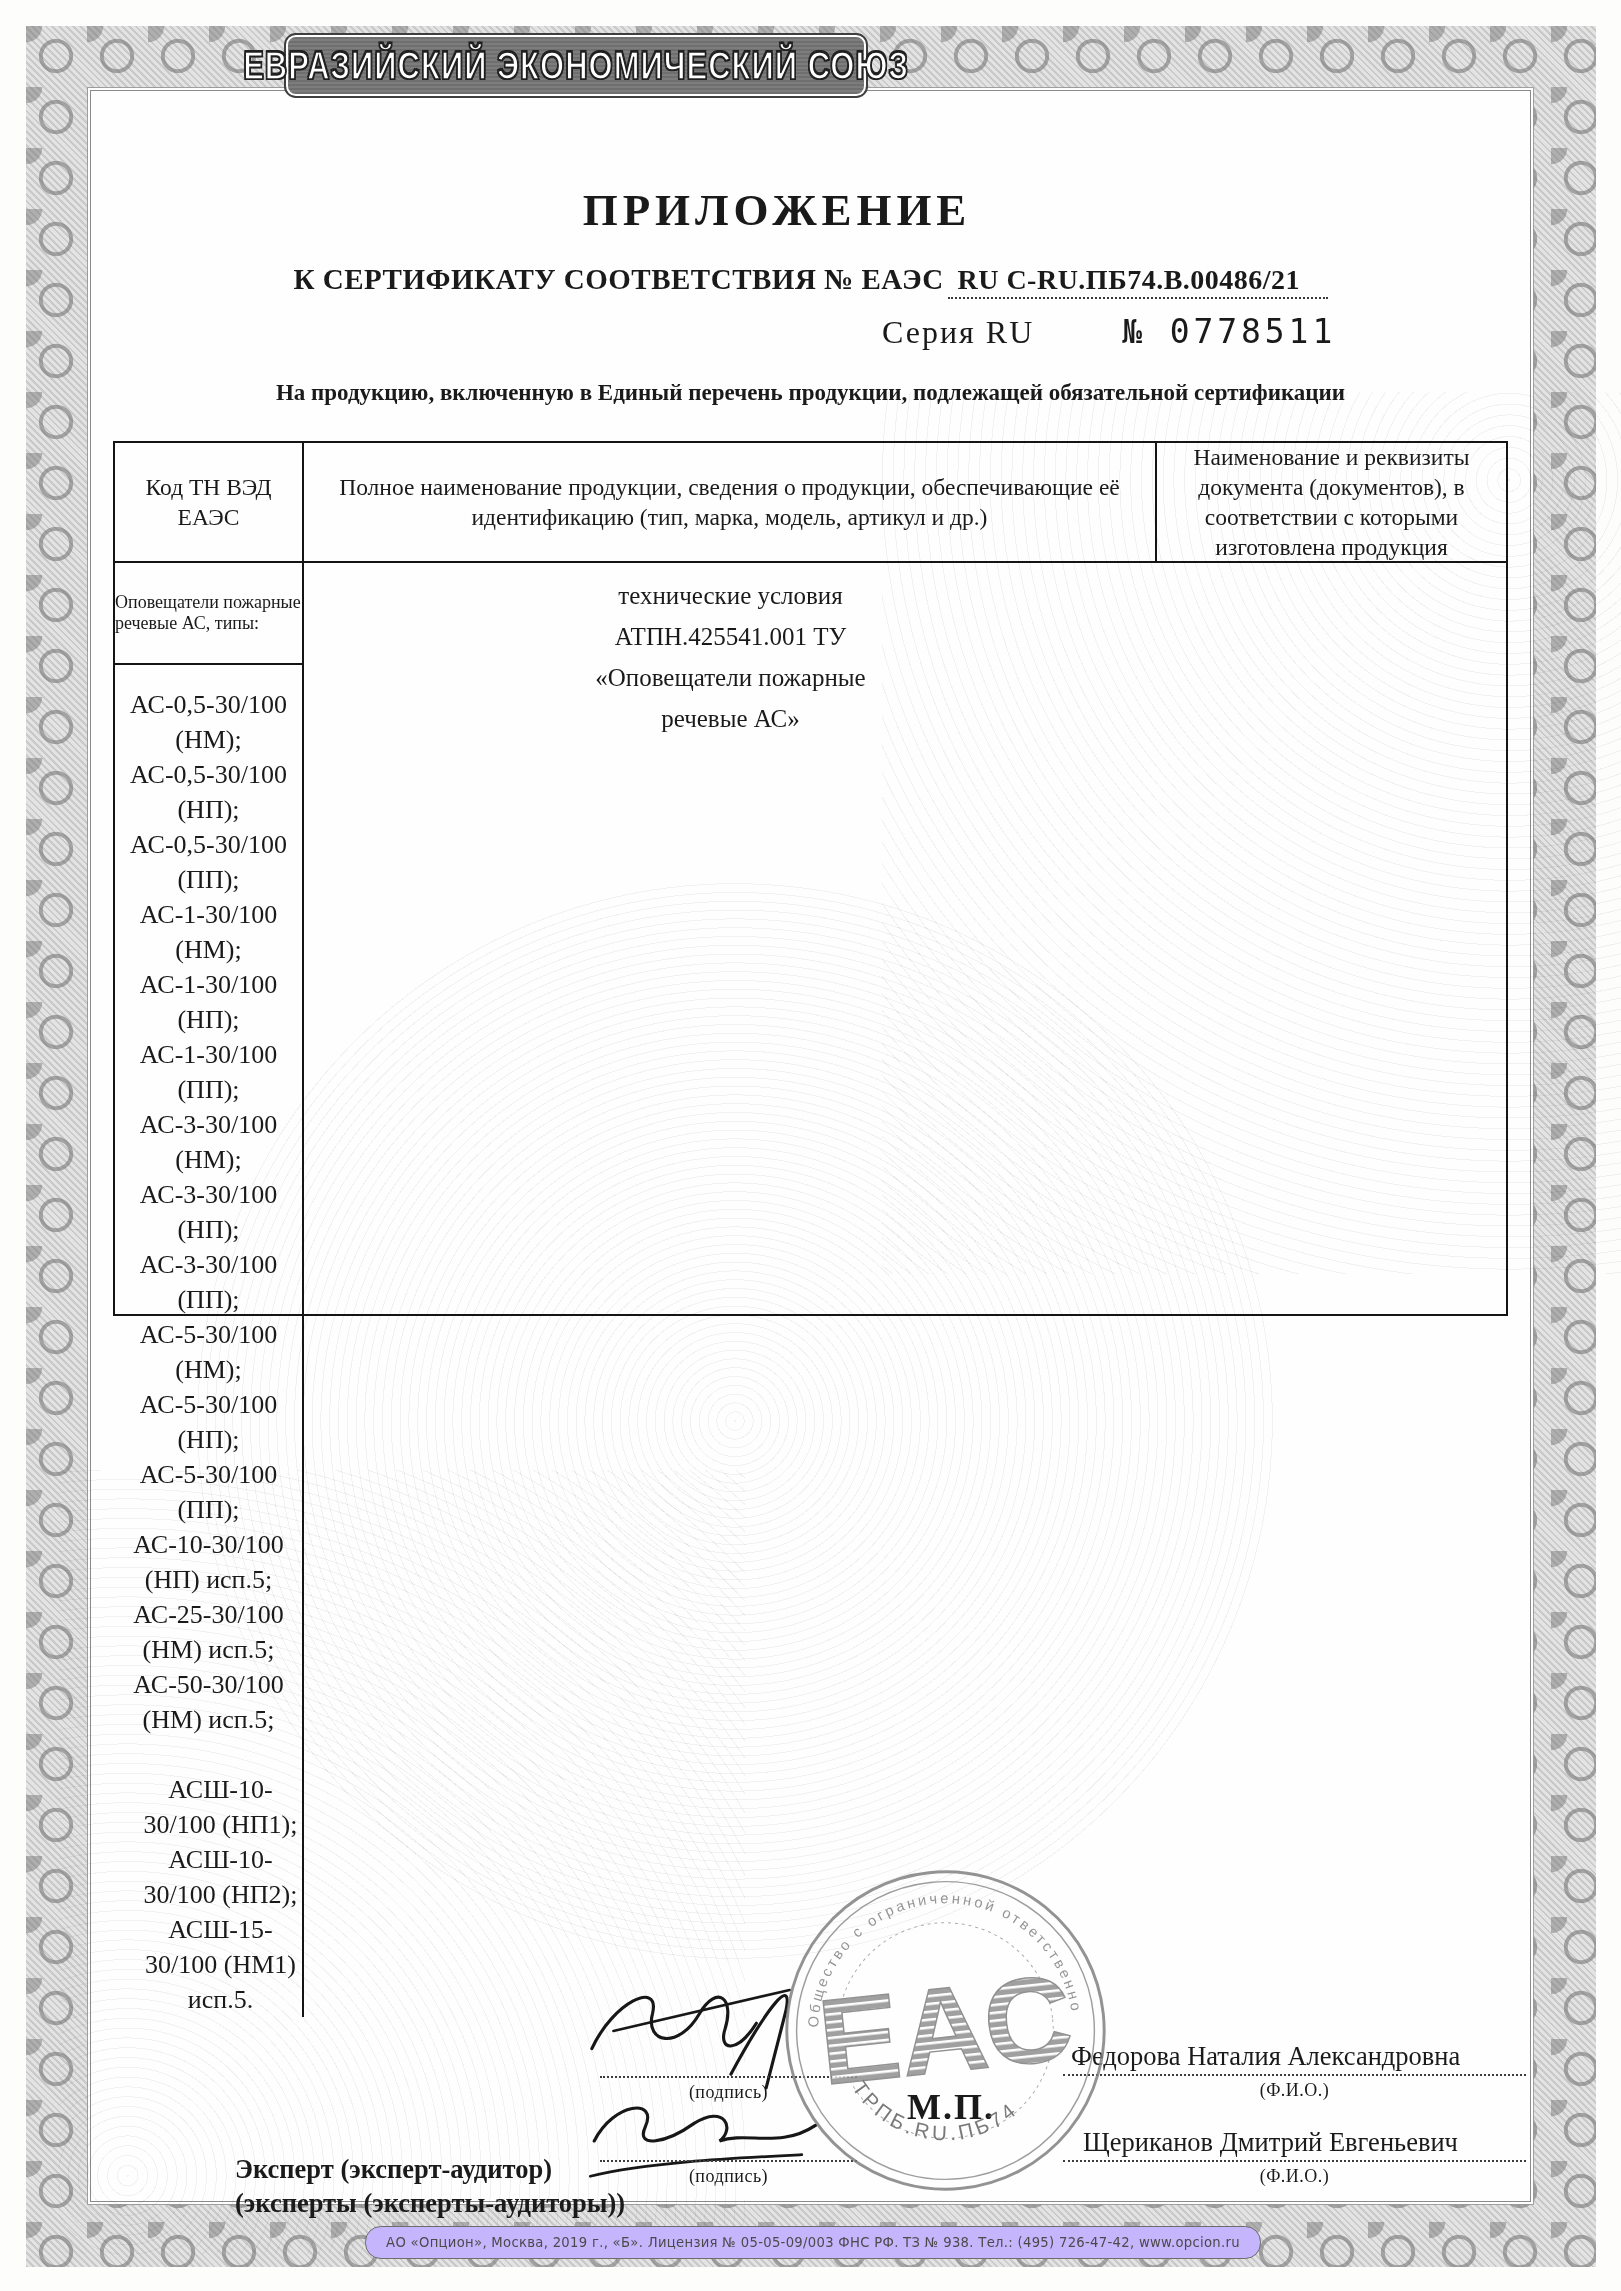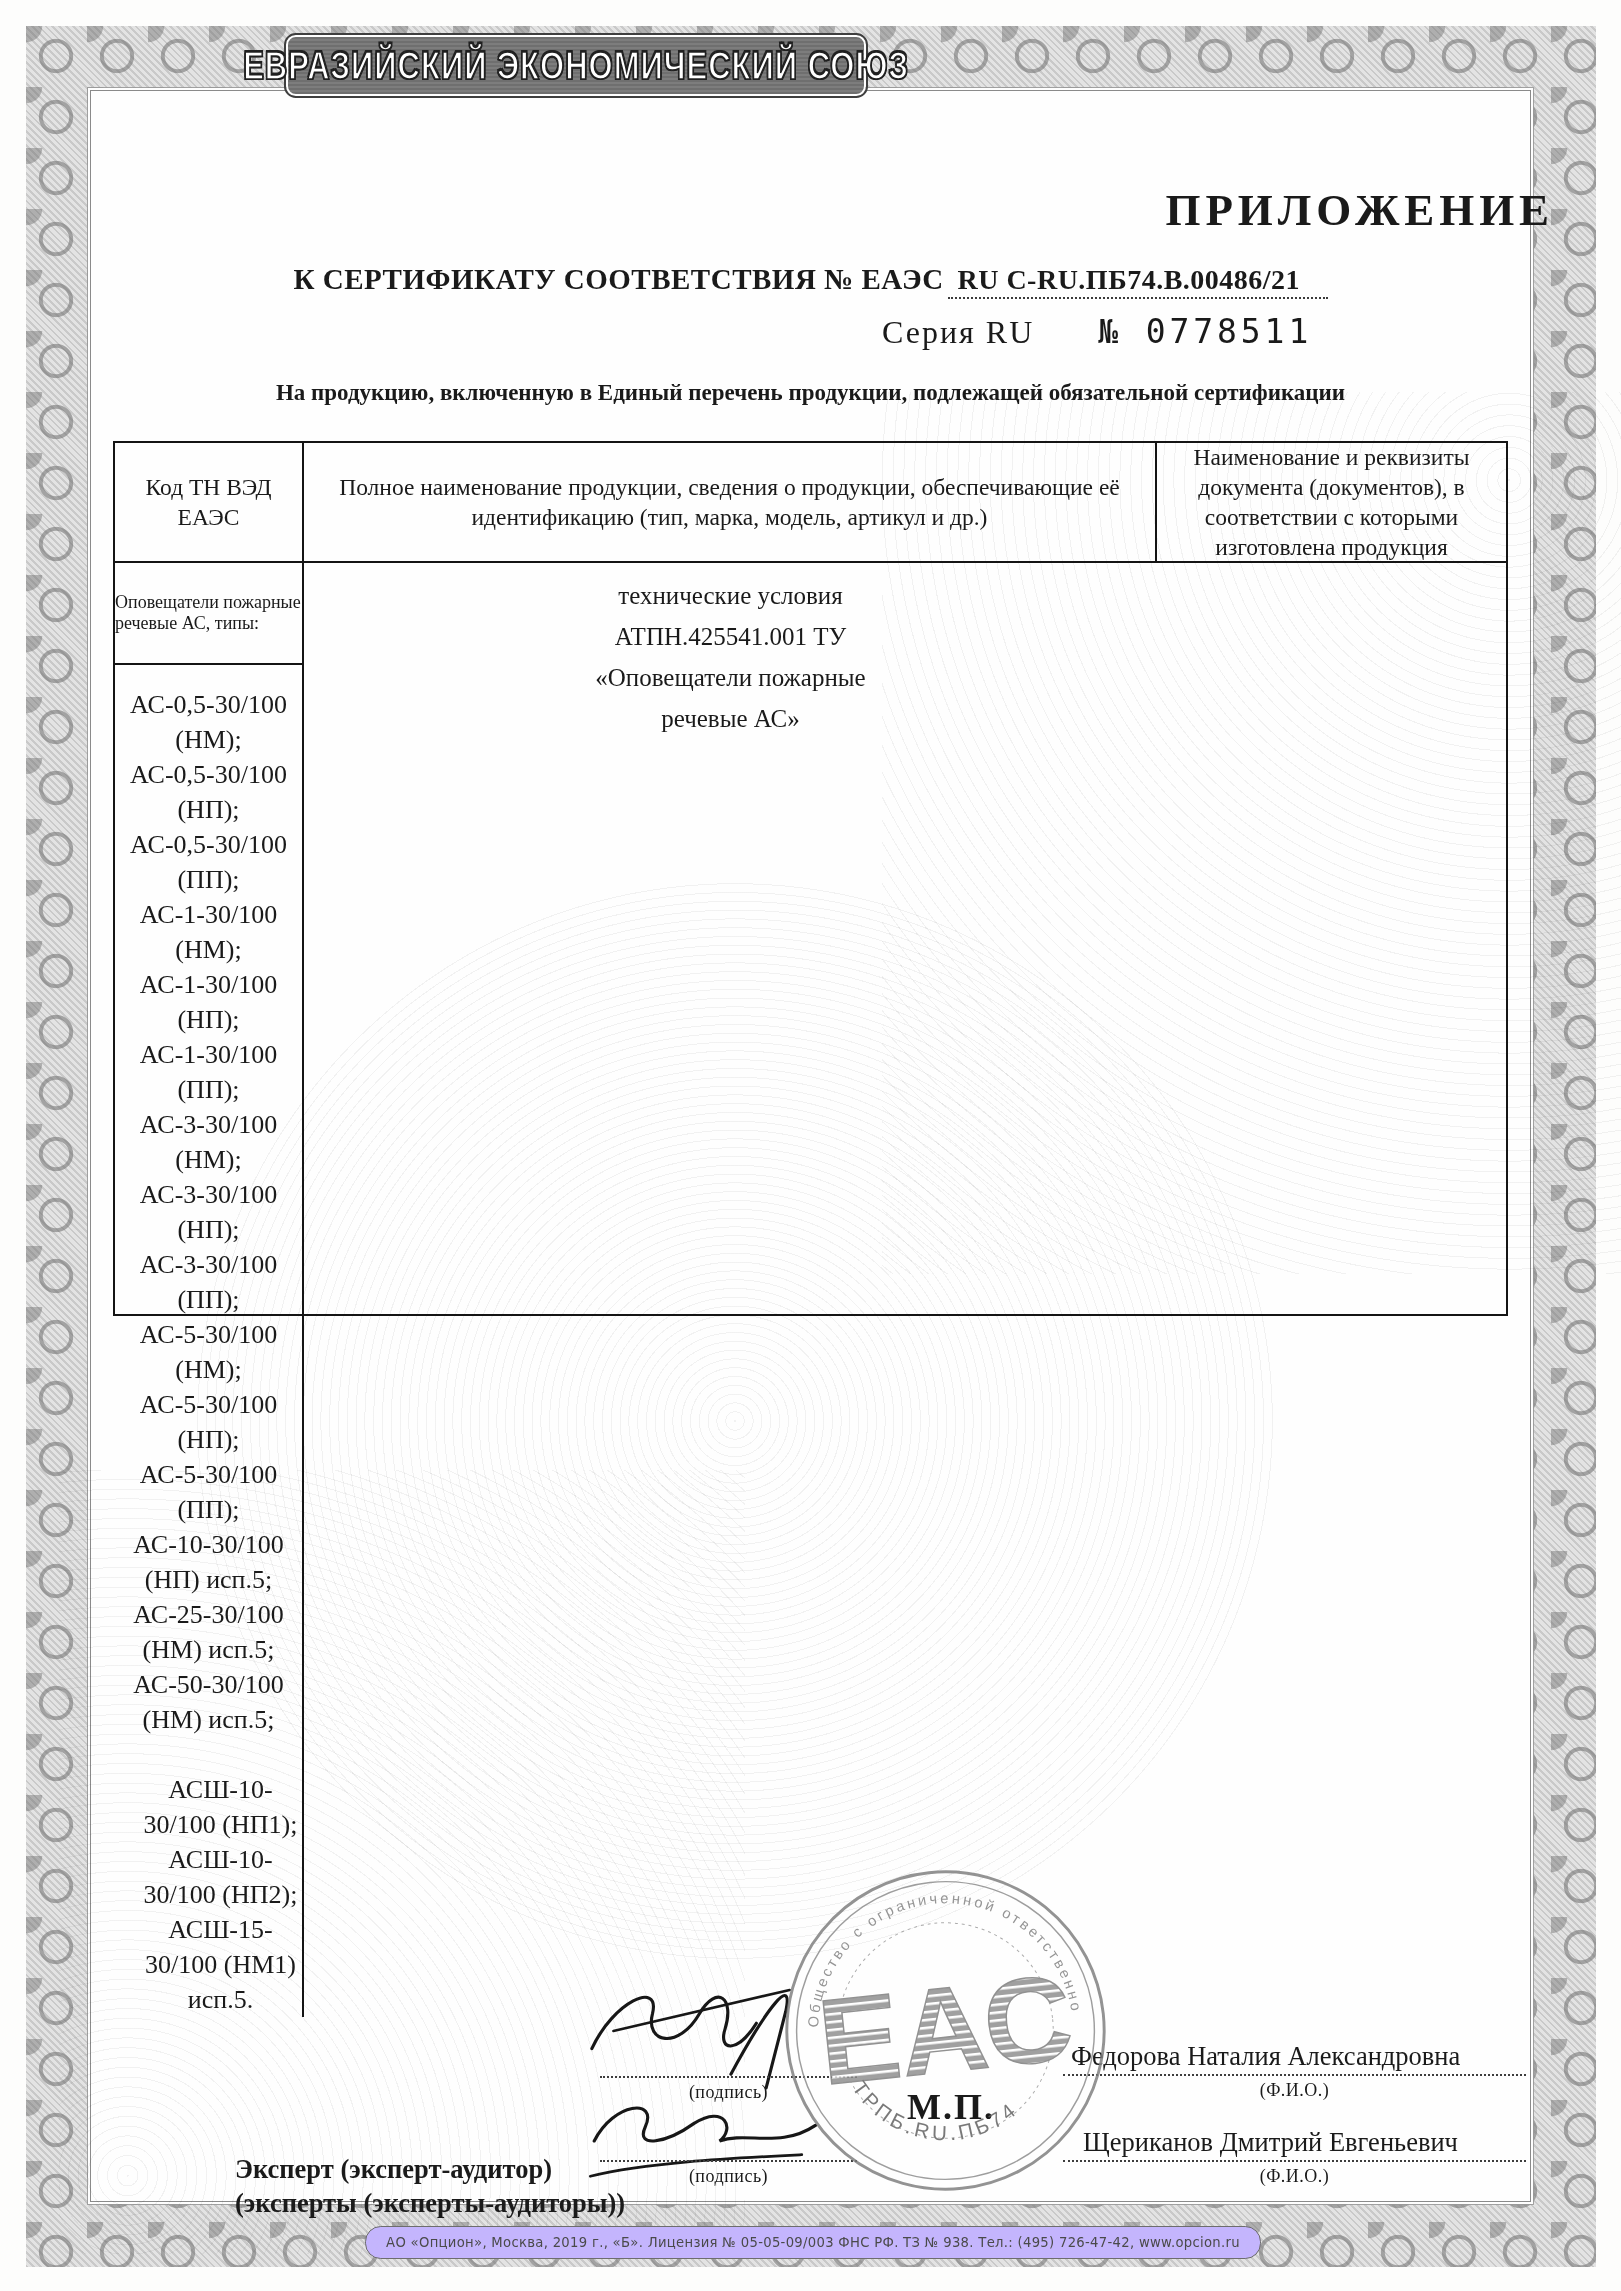--- a/index.html
+++ b/index.html
@@ -26,29 +26,29 @@
   
   .banner{position:absolute;left:286px;top:35px;width:576px;height:57px;
     background:repeating-linear-gradient(0deg,#6f6f6f 0 2px,#7d7d7d 2px 3.9px);
     border:2.9px solid #fff;outline:2px solid #3f3f3f;border-radius:9.8px;
     display:flex;align-items:center;justify-content:center;}
   .banner span{font-family:"Liberation Sans", sans-serif;font-weight:800;font-size:31px;letter-spacing:1px;
     color:#fff;-webkit-text-stroke:1.3px #1f1f1f;
     text-shadow:1px 1px 0 #222,-1px -1px 0 #222,1px -1px 0 #222,-1px 1px 0 #222;
     transform:scaleY(1.25);white-space:nowrap;}
   
-  .doc-title{position:absolute;left:0;top:184px;width:1554px;text-align:right;
+  .doc-title{position:absolute;left:0;top:184px;width:1554px;text-align:center;
     font-size:45px;font-weight:700;letter-spacing:4.9px;}
   .cert-line{position:absolute;left:0;top:263px;width:1621px;text-align:center;white-space:nowrap;}
   .cert-line .lbl{font-size:29px;font-weight:700;letter-spacing:0.5px;}
   .cert-line .num{font-size:28px;font-weight:600;letter-spacing:0.5px;padding:0 27.4px 2px 9.8px;
     border-bottom:2px dotted #3a3a3a;}
   .series-line{position:absolute;left:882px;top:312px;white-space:nowrap;}
   .series-line .ser{font-size:32px;letter-spacing:2px;}
-  .series-line .serno{font-family:"DejaVu Sans Mono", monospace;font-size:33px;letter-spacing:3.9px;margin-left:60px;}
+  .series-line .serno{font-family:"DejaVu Sans Mono", monospace;font-size:33px;letter-spacing:3.9px;margin-left:84px;}
   .scope-line{position:absolute;left:0;top:380px;width:1621px;text-align:center;
     font-size:23px;font-weight:700;}
   
   .ctable{position:absolute;left:113px;top:441px;width:1391px;height:871px;border:2.9px solid #141414;
     display:grid;grid-template-columns:189px 853px 1fr;grid-template-rows:120px 1fr;background:transparent;}
   .cell{box-sizing:border-box;}
   .h{border-bottom:2.9px solid #141414;display:flex;align-items:center;justify-content:center;
      text-align:center;font-size:23.5px;line-height:30px;padding:3.9px 9.8px;}
   .vline{border-right:2.5px solid #141414;}
   .b1{padding-top:15.7px;text-align:center;font-size:25.5px;}

